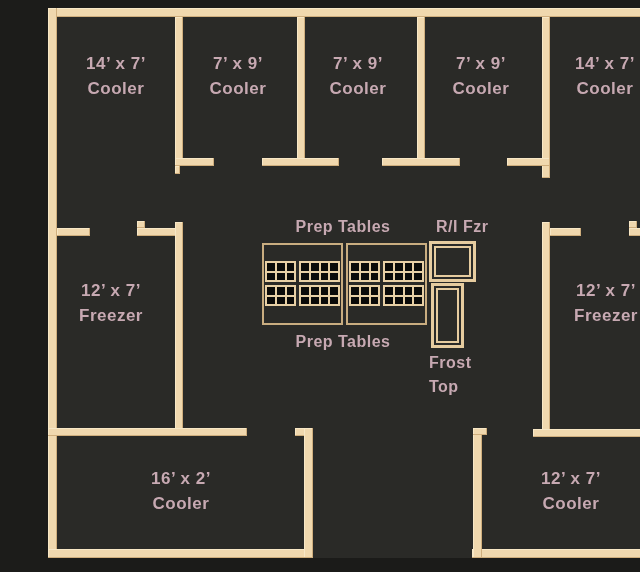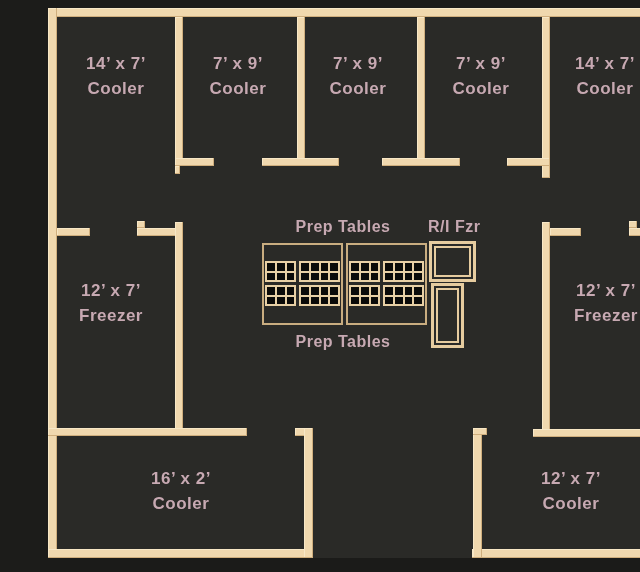--- a/index.html
+++ b/index.html
@@ -212,22 +212,26 @@
           <div class="table-cell"></div>
           <div class="table-cell"></div>
           <div class="table-cell"></div>
           <div class="table-cell"></div>
         </div>
       </div>
   </div>
 
   <div class="area-label center" style="left:203px;top:331px;width:200px;">Prep Tables</div>
 
-  <div class="area-label" style="left:388px;top:216px;">R/I Fzr</div>
+  <div class="area-label" style="left:396px;top:216px;">R/I Fzr</div>
   <div class="dbox" style="left:389px;top:241px;width:47px;height:41px;">
     <div class="dbox-inner"></div>
   </div>
 
   <div class="dbox" style="left:391px;top:283px;width:33px;height:65px;">
     <div class="dbox-inner"></div>
   </div>
+  <div class="area-label" style="left:389px;top:351px;line-height:24px;">
+    <span style="display:block;">Frost</span>
+    <span style="display:block;">Top</span>
+  </div>
 
 </div>
 
 </body></html>

